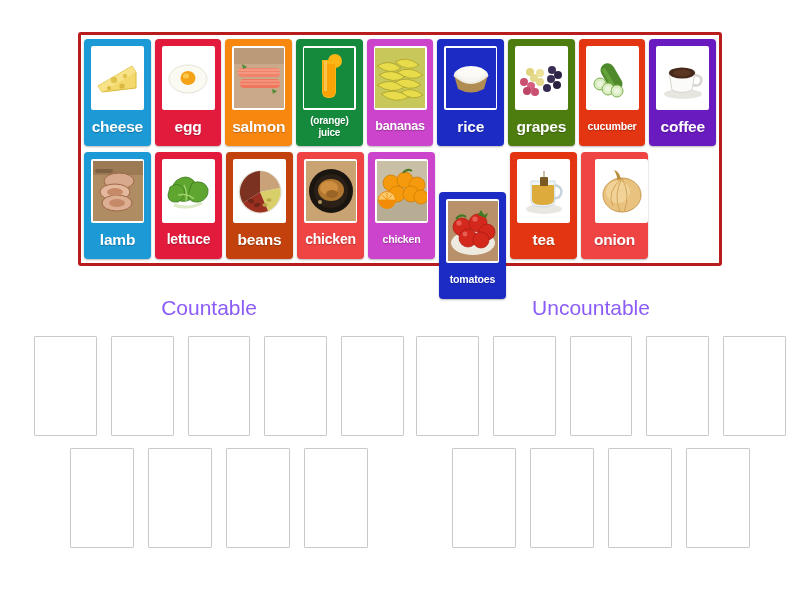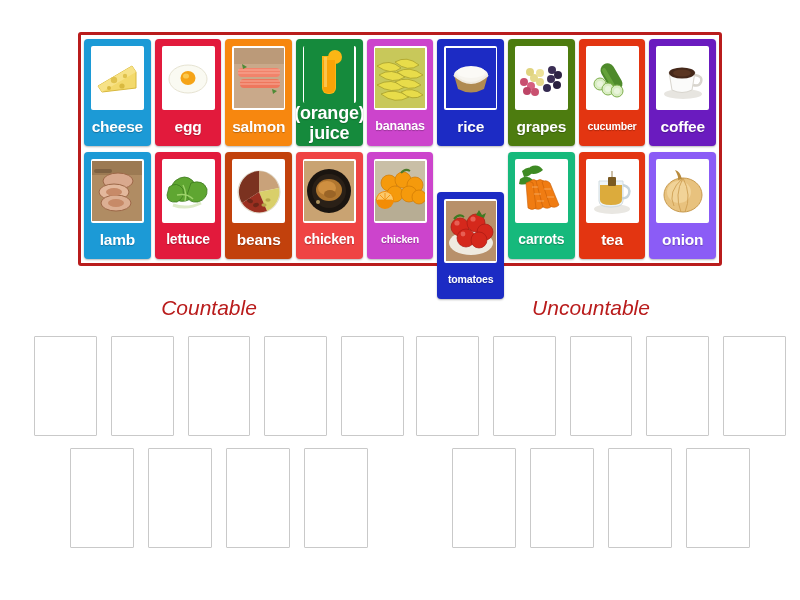--- a/index.html
+++ b/index.html
@@ -56,32 +56,31 @@
     line-height: 1.02;
     text-align: center;
     padding: 0 2px 3px;
     text-shadow: 0 1px 1px rgba(0,0,0,.25);
     letter-spacing: -.2px;
   }
   .label.s16 { font-size: 15.5px; }
   .label.s14 { font-size: 14px; }
   .label.s13 { font-size: 12.5px; }
   .label.s11 { font-size: 10.6px; }
-  .label.two-line { font-size: 18px; line-height: 1.12; }
+  .label.two-line { font-size: 10px; line-height: 1.12; }
 
   
   .heading {
     position: absolute;
     top: 296px;
     font-size: 21px;
-    color: #b91c1c;
+    color: #8b5cf6;
     font-weight: normal;
     text-align: center;
     white-space: nowrap;
-    font-style: italic;
   }
   #heading-countable   { left: 0;   width: 418px; }
   #heading-uncountable { left: 382px; width: 418px; }
 
   
   .zone { position: absolute; top: 336px; width: 390px; height: 240px; }
   #zone-countable   { left: 14px; }
   #zone-uncountable { left: 396px; }
 
   .slot-row { display: flex; gap: 14px; }
@@ -354,57 +353,35 @@
                 <circle cx="17" cy="33" r="2.4"></circle>
               </g>
               <g fill="#3F7A22">
                 <path d="M30 14 l3 -5 l3 5 l4 -2 l-2 5 z"></path>
                 <path d="M8 18 q5 -6 10 -2" stroke="#3F7A22" stroke-width="2" fill="none"></path>
               </g>
             </svg>
           </div>
           <div class="label s11">tomatoes</div>
         </div>
-        <div class="card" style="background: rgb(22, 185, 124);">
-          <div class="thumb">
-            <svg width="50" height="60" viewBox="0 0 50 60">
-              <rect width="50" height="60" fill="#fff"></rect>
-              <g fill="#3E8A23">
-                <path d="M6 10 q6 -6 12 -2 q-3 8 -10 8z"></path>
-                <path d="M14 6 q8 -4 13 3 q-7 6 -14 3z"></path>
-                <path d="M4 18 q7 -5 13 1 q-6 6 -14 4z"></path>
-              </g>
-              <g fill="#F07C12" stroke="#C85E07" stroke-width=".6">
-                <path d="M14 20 q4 -3 7 0 l6 26 q-4 4 -9 1z"></path>
-                <path d="M20 20 q4 -3 8 0 l8 25 q-4 4 -9 1z"></path>
-                <path d="M26 21 q4 -3 8 1 l9 22 q-4 4 -9 1z"></path>
-                <path d="M10 22 q4 -3 7 0 l3 25 q-4 3 -8 0z"></path>
-              </g>
-              <g stroke="#F9B26A" stroke-width="1" opacity=".8">
-                <path d="M16 26 h6 M18 33 h7 M21 40 h7 M28 28 h7 M31 36 h7"></path>
-              </g>
-            </svg>
-          </div>
-          <div class="label s14">carrots</div>
-        </div>
         <div class="card" style="background: rgb(227, 53, 17);">
           <div class="thumb">
             <svg width="50" height="60" viewBox="0 0 50 60">
               <rect width="50" height="60" fill="#fff"></rect>
               <ellipse cx="25" cy="48" rx="18" ry="5" fill="#E9E7E2"></ellipse>
               <path d="M12 20 h24 v20 q0 6 -12 6 q-12 0 -12 -6z" fill="#EAF2F6" opacity=".8" stroke="#C7D4DB" stroke-width="1"></path>
               <path d="M13 24 h22 v15 q0 5 -11 5 q-11 0 -11 -5z" fill="#D9A327" opacity=".9"></path>
               <rect x="21" y="16" width="8" height="9" rx="1" fill="#7A5A22"></rect>
               <path d="M25 16 v-6" stroke="#9A8050" stroke-width="1"></path>
               <path d="M36 24 q8 2 6 9 q-2 5 -7 4" fill="none" stroke="#C7D4DB" stroke-width="2.4"></path>
             </svg>
           </div>
           <div class="label s16">tea</div>
         </div>
-        <div class="card" style="background: #8b5cf6;">
+        <div class="card" style="background: #ef4444; align-items: flex-end;">
           <div class="thumb">
             <svg width="50" height="60" viewBox="0 0 50 60">
               <rect width="50" height="60" fill="#fff"></rect>
               <ellipse cx="25" cy="34" rx="19" ry="17" fill="#E8C27E" stroke="#C79A4E" stroke-width="1"></ellipse>
               <ellipse cx="21" cy="31" rx="12" ry="11" fill="#F2D79F" opacity=".8"></ellipse>
               <g stroke="#CE9F53" stroke-width=".9" fill="none">
                 <path d="M25 17 q-9 17 -2 34"></path>
                 <path d="M25 17 q9 17 2 34"></path>
                 <path d="M25 17 q-16 14 -9 28"></path>
               </g>

